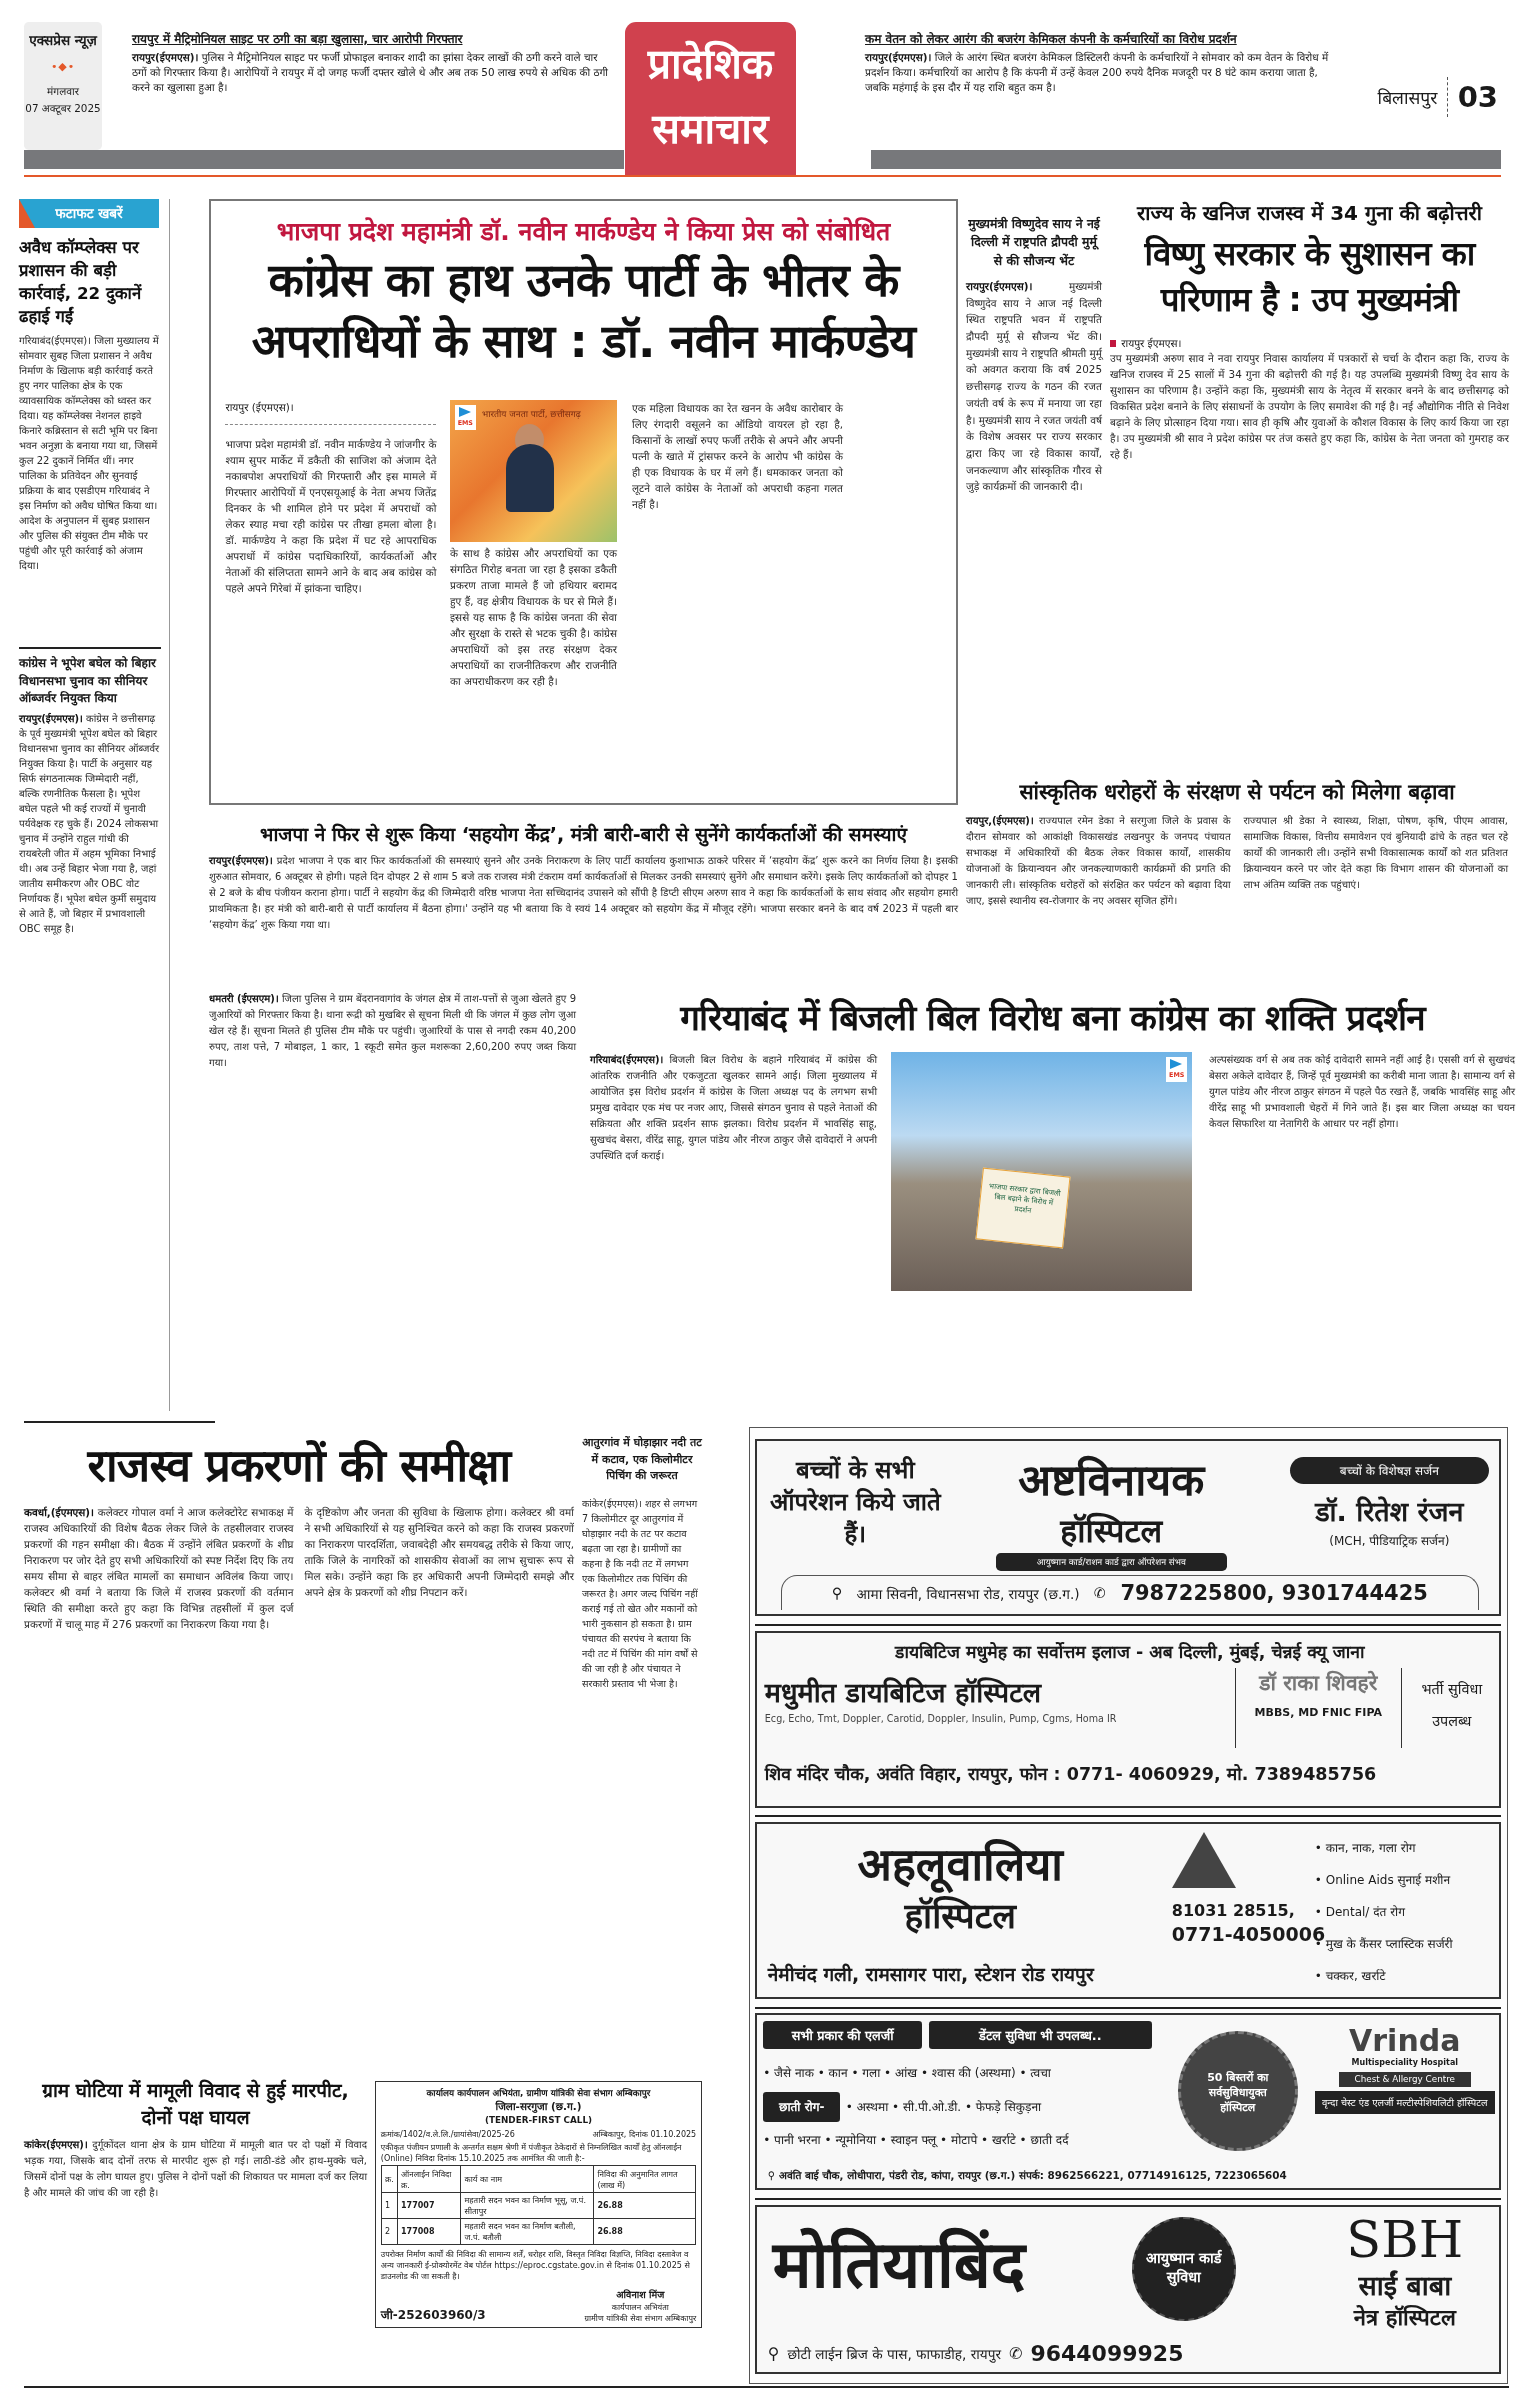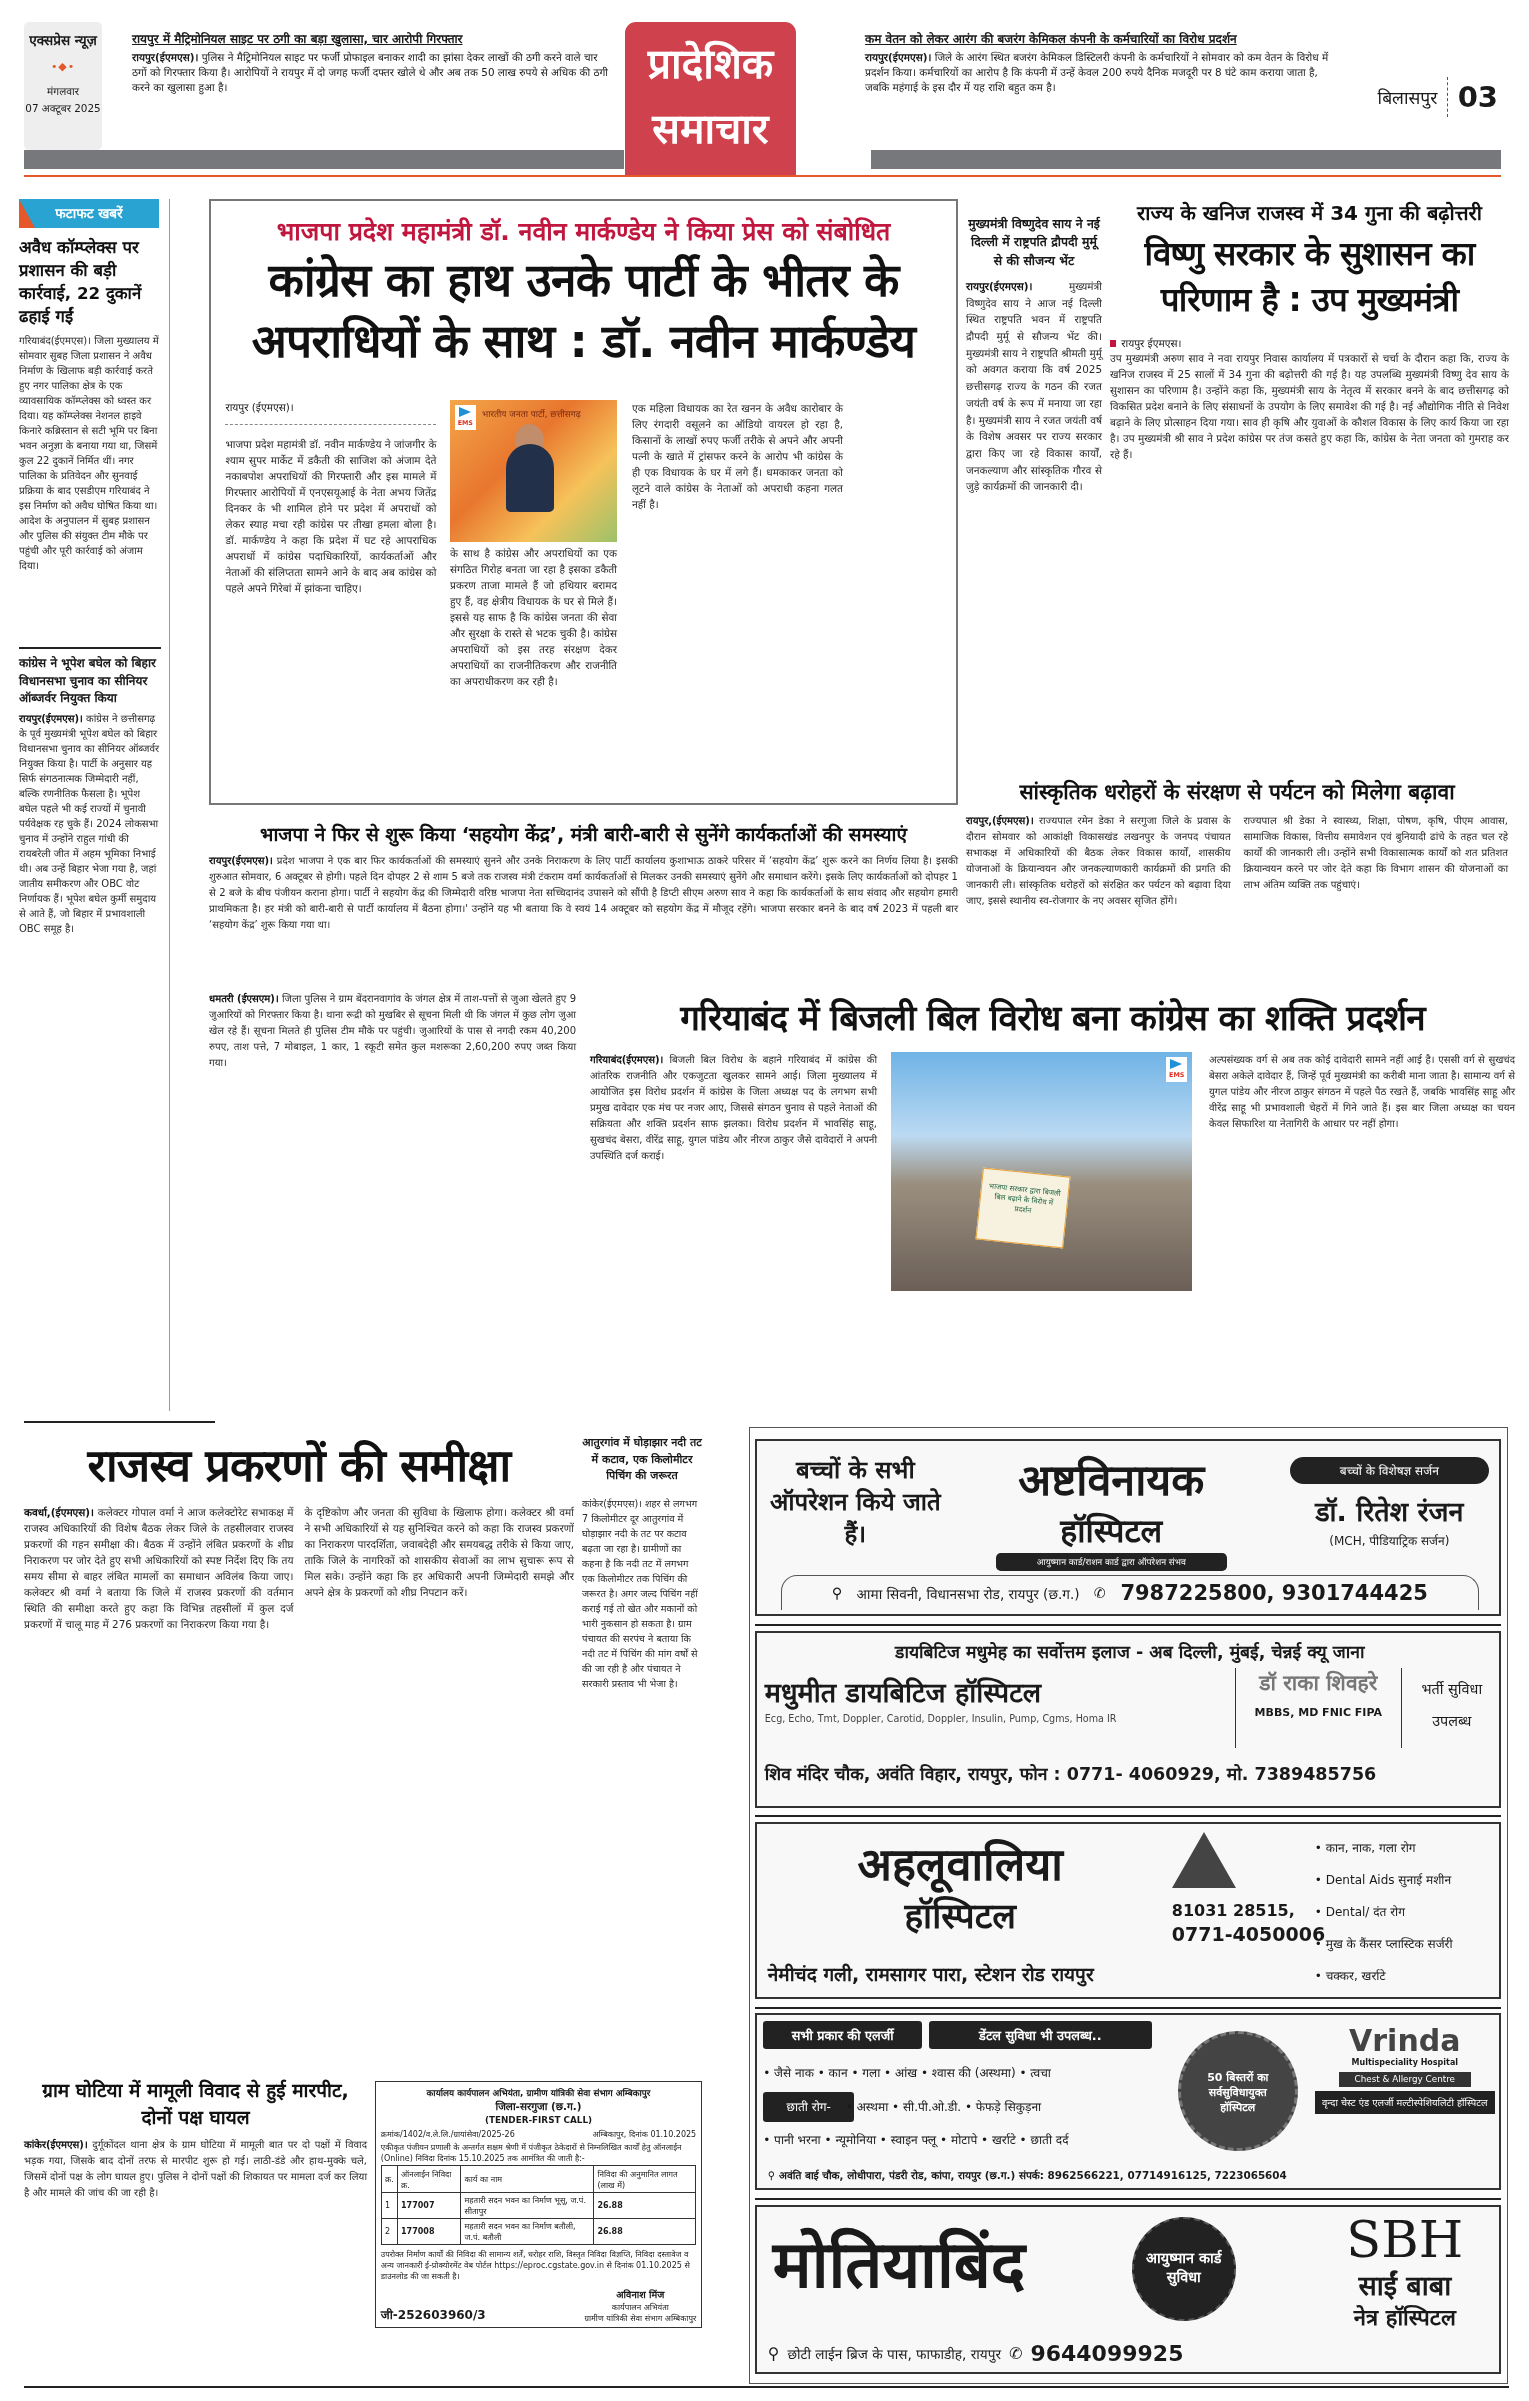--- a/index.html
+++ b/index.html
@@ -253,33 +253,33 @@
 
   <div class="ad-inner" style="left:4.8px; top:394px; width:746px; height:177px;">
     <div class="abs" style="left:8px; top:8px; width:391px; font-size:45px; font-weight:900; text-align:center;">अहलूवालिया</div>
     <div class="abs" style="left:8px; top:67px; width:391px; font-size:35px; font-weight:700; text-align:center;">हॉस्पिटल</div>
     <div class="abs" style="left:415px; top:8px; width:0; height:0; border-left:32px solid transparent; border-right:32px solid transparent; border-bottom:56px solid #444;"></div>
     <div class="abs" style="left:415px; top:77px; font-size:16px; font-weight:700;">81031 28515,</div>
     <div class="abs" style="left:415px; top:99px; font-size:19px; font-weight:700;">0771-4050006</div>
     <div class="abs" style="left:11px; top:137px; width:510px; font-size:19px; font-weight:600;">नेमीचंद गली, रामसागर पारा, स्टेशन रोड रायपुर</div>
     <div class="abs" style="left:558px; top:8px; width:183px; font-size:12px; line-height:32px;">
       <div>• <span>कान, नाक, गला रोग</span></div>
-      <div>• <span>Dental Aids सुनाई मशीन</span></div>
+      <div>• <span>Online Aids सुनाई मशीन</span></div>
       <div>• <span>Dental/ दंत रोग</span></div>
       <div>• <span>मुख के कैंसर प्लास्टिक सर्जरी</span></div>
       <div>• <span>चक्कर, खर्राटे</span></div>
     </div>
   </div>
   <div class="abs rule" style="left:4.8px; top:579px; width:746px;"></div>
 
   <div class="ad-inner" style="left:4.8px; top:585px; width:746px; height:177px;">
     <div class="abs pill" style="left:6.4px; top:6.4px; width:159px; border-radius:3.2px; font-size:12.8px; padding:4.8px; font-weight:700;">सभी प्रकार की एलर्जी</div>
     <div class="abs pill" style="left:172px; top:6.4px; width:223px; border-radius:3.2px; font-size:12.8px; padding:4.8px; font-weight:700;">डेंटल सुविधा भी उपलब्ध..</div>
     <div class="abs" style="left:6.4px; top:49px; width:399px; font-size:12px;">• जैसे नाक • कान • गला • आंख • श्वास की (अस्थमा) • त्वचा</div>
-    <div class="abs pill" style="left:6.4px; top:77px; width:91px; border-radius:3.2px; font-size:12px; padding:6.4px 3.2px; font-weight:400;">छाती रोग-</div>
+    <div class="abs pill" style="left:6.4px; top:77px; width:77px; border-radius:3.2px; font-size:12px; padding:6.4px 3.2px; font-weight:700;">छाती रोग-</div>
     <div class="abs" style="left:89px; top:83px; width:319px; font-size:12px;">• अस्थमा • सी.पी.ओ.डी. • फेफड़े सिकुड़ना</div>
     <div class="abs" style="left:6.4px; top:116px; width:407px; font-size:12px;">• पानी भरना • न्यूमोनिया • स्वाइन फ्लू • मोटापे • खर्राटे • छाती दर्द</div>
     <div class="abs" style="left:421px; top:16px; width:120px; height:120px; border-radius:50%; background:#444; color:#fff; text-align:center; font-size:11px; font-weight:700; padding:35px 9.6px; border:3.2px dashed #777;">50 बिस्तरों का सर्वसुविधायुक्त हॉस्पिटल</div>
     <div class="abs" style="left:558px; top:8px; width:180px; text-align:center;">
       <div style="font-size:30px; font-weight:700; color:#444;">Vrinda</div>
       <div style="font-size:8px; font-weight:700;">Multispeciality Hospital</div>
       <div style="font-size:8.8px; background:#333; color:#fff; padding:2.4px; margin:4.8px 24px;">Chest &amp; Allergy Centre</div>
       <div style="font-size:9.6px; background:#222; color:#fff; padding:4.8px 3.2px;">वृन्दा चेस्ट एंड एलर्जी मल्टीस्पेशियलिटी हॉस्पिटल</div>
     </div>
     <div class="abs" style="left:11px; top:153px; width:726px; font-size:10.4px; font-weight:700;">

